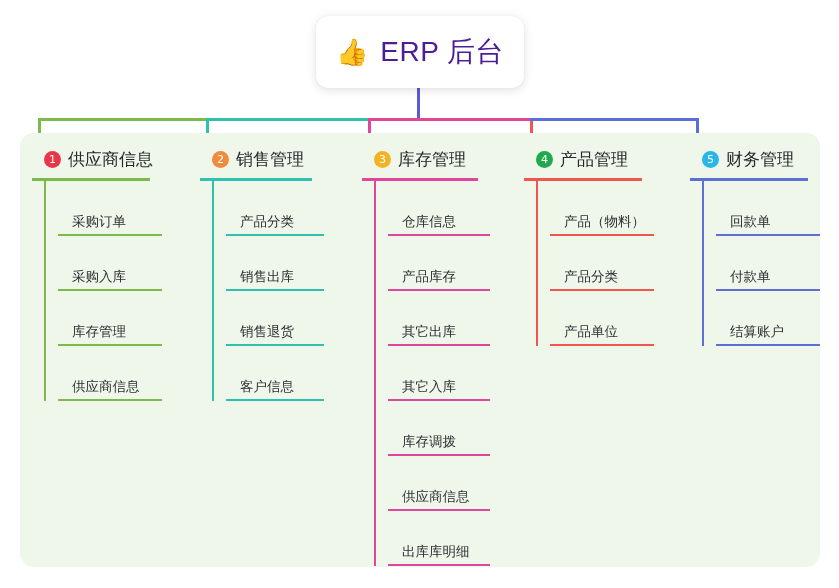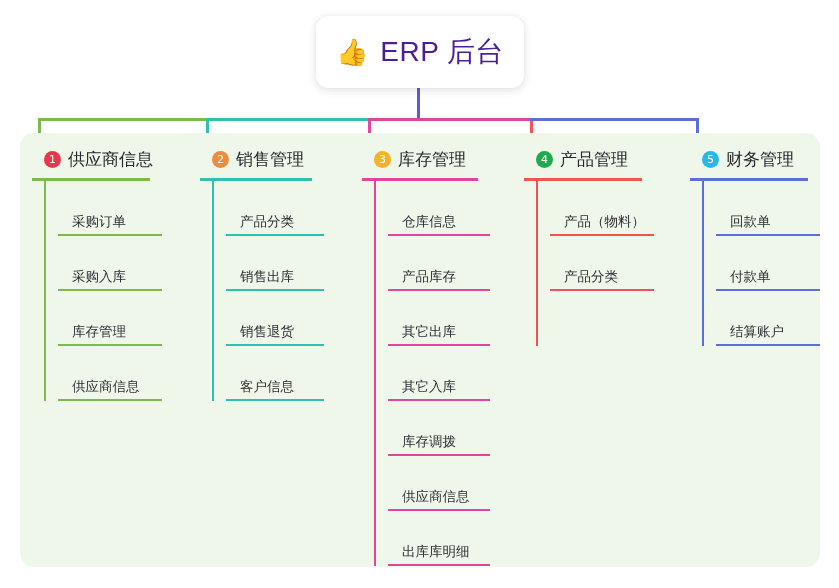--- a/index.html
+++ b/index.html
@@ -223,20 +223,24 @@
         <div class="branch">
           <div class="spine" style="background: rgb(242, 84, 79); height: 165px;"></div>
           <div class="leaf">
             <span class="leaf-label">产品（物料）</span>
             <div class="leaf-rule" style="background: rgb(242, 84, 79); width: 104px;"></div>
           </div>
           <div class="leaf">
             <span class="leaf-label">产品分类</span>
             <div class="leaf-rule" style="background: rgb(242, 84, 79); width: 104px;"></div>
           </div>
+          <div class="leaf">
+            <span class="leaf-label">产品单位</span>
+            <div class="leaf-rule" style="background: rgb(242, 84, 79); width: 104px;"></div>
+          </div>
         </div>
       </div>
       <div class="col" style="left: 690px; top: 146px; width: 130px;">
         <div class="col-head">
           <span class="badge" style="background: rgb(41, 182, 232);">5</span>
           <span class="col-title">财务管理</span>
         </div>
         <div class="head-rule" style="background: rgb(91, 111, 214); width: 118px;"></div>
         <div class="branch">
           <div class="spine" style="background: rgb(91, 111, 214); height: 165px;"></div>

